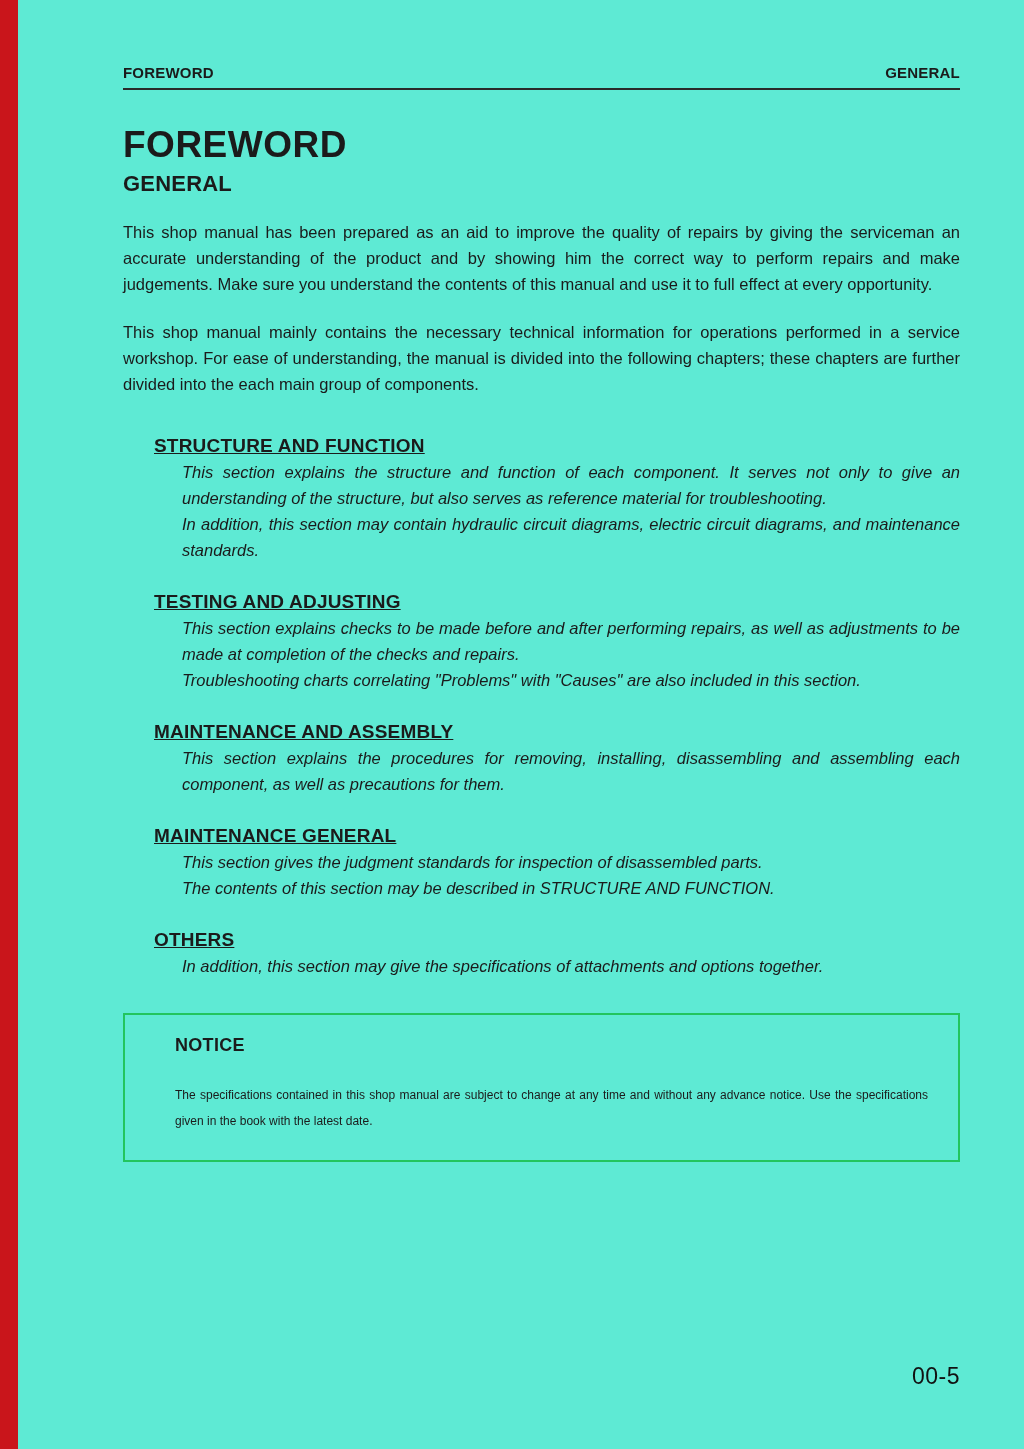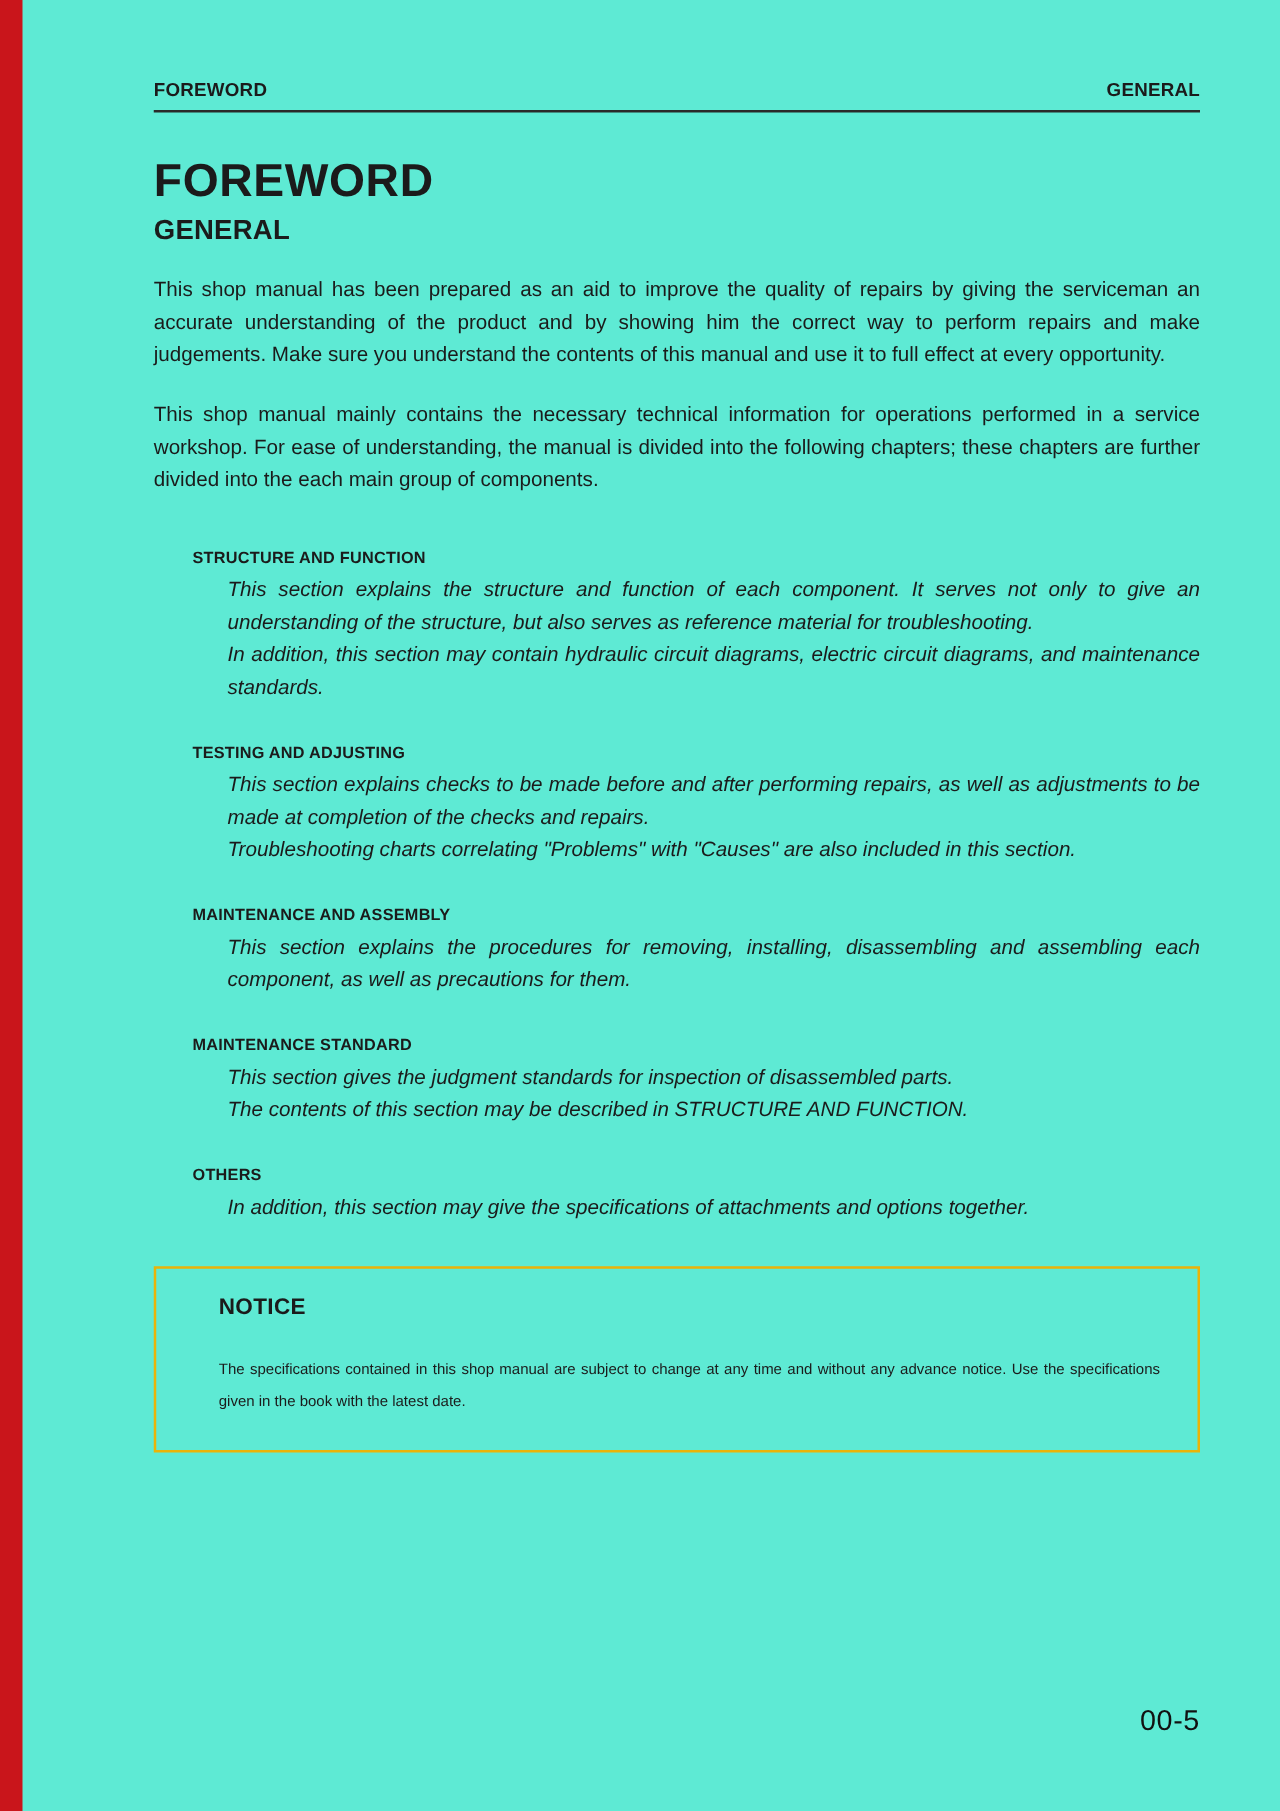--- a/index.html
+++ b/index.html
@@ -66,38 +66,39 @@
   }
   .sections {
     margin-top: 36px;
     padding-left: 31px;
   }
   .section {
     margin-bottom: 26px;
   }
   .section h3 {
     margin: 0 0 0 0;
-    font-size: 13px;
+    font-size: 19px;
     font-weight: bold;
     line-height: 26px;
     letter-spacing: 0.2px;
+    text-decoration: underline;
   }
   .section .section-body {
     padding-left: 28px;
     font-style: italic;
   }
   .section .section-body p {
     margin: 0;
     font-size: 16.5px;
     line-height: 26px;
     text-align: justify;
   }
   .notice-box {
     margin-top: 34px;
-    border: 2px solid #eab308;
+    border: 2px solid #22c55e;
     padding: 20px 30px 26px 50px;
     background: transparent;
   }
   .notice-box h3 {
     margin: 0;
     font-size: 18px;
     font-weight: bold;
     letter-spacing: 0.3px;
   }
   .notice-box p {
@@ -153,21 +154,21 @@
       </div>
 
       <div class="section">
         <h3>MAINTENANCE AND ASSEMBLY</h3>
         <div class="section-body">
           <p>This section explains the procedures for removing, installing, disassembling and assembling each component, as well as precautions for them.</p>
         </div>
       </div>
 
       <div class="section">
-        <h3>MAINTENANCE STANDARD</h3>
+        <h3>MAINTENANCE GENERAL</h3>
         <div class="section-body">
           <p>This section gives the judgment standards for inspection of disassembled parts.</p>
           <p>The contents of this section may be described in STRUCTURE AND FUNCTION.</p>
         </div>
       </div>
 
       <div class="section">
         <h3>OTHERS</h3>
         <div class="section-body">
           <p>In addition, this section may give the specifications of attachments and options together.</p>

